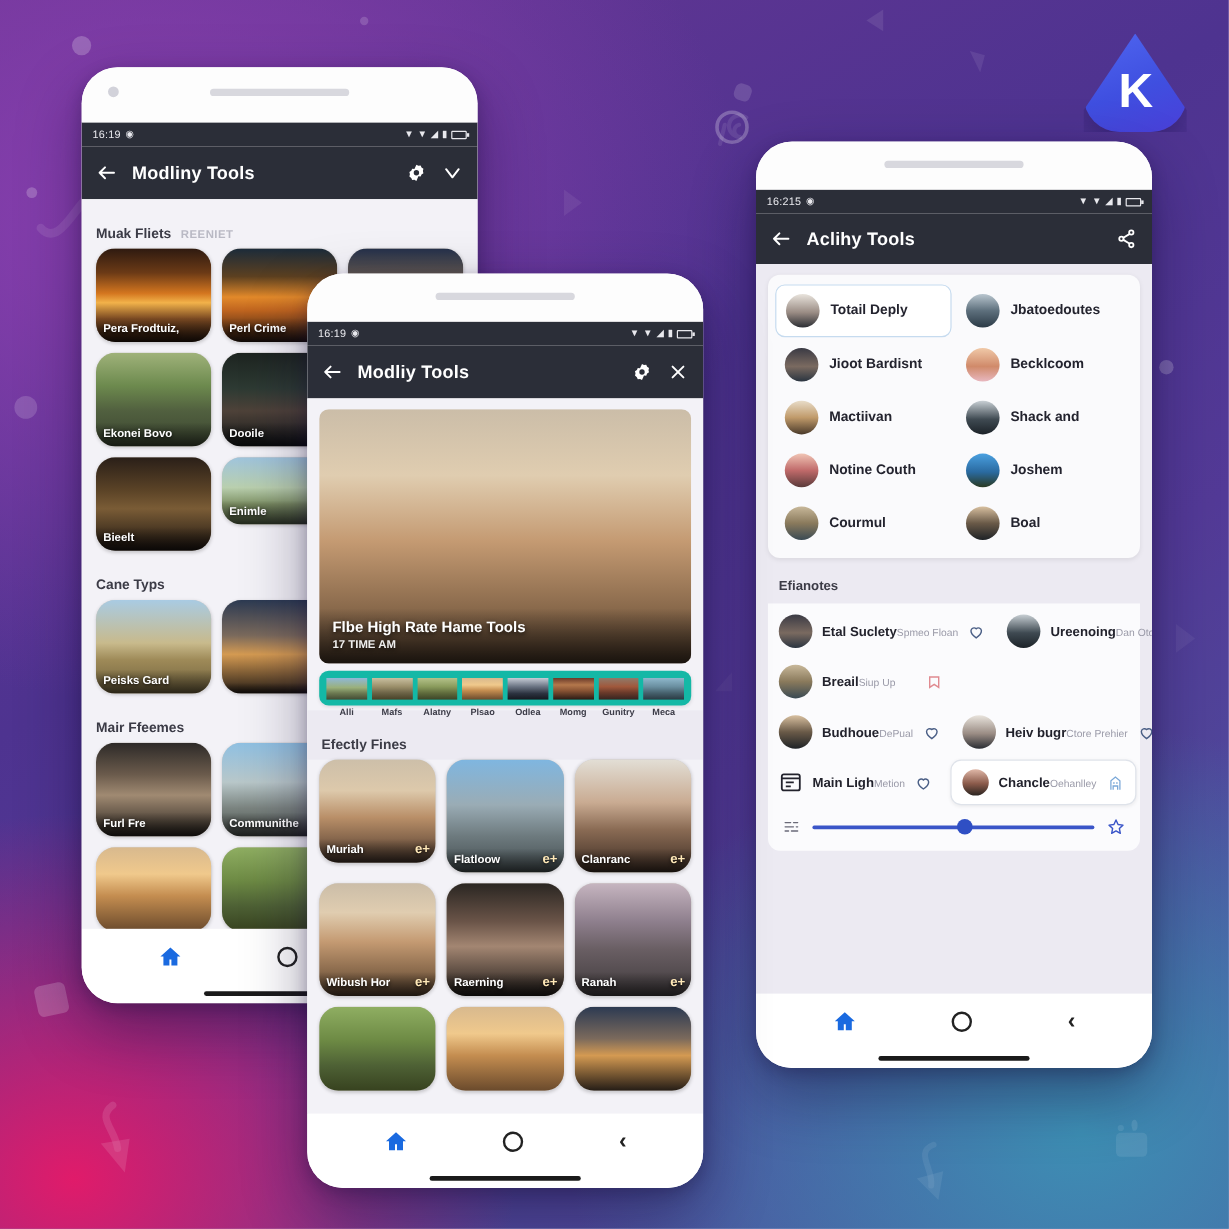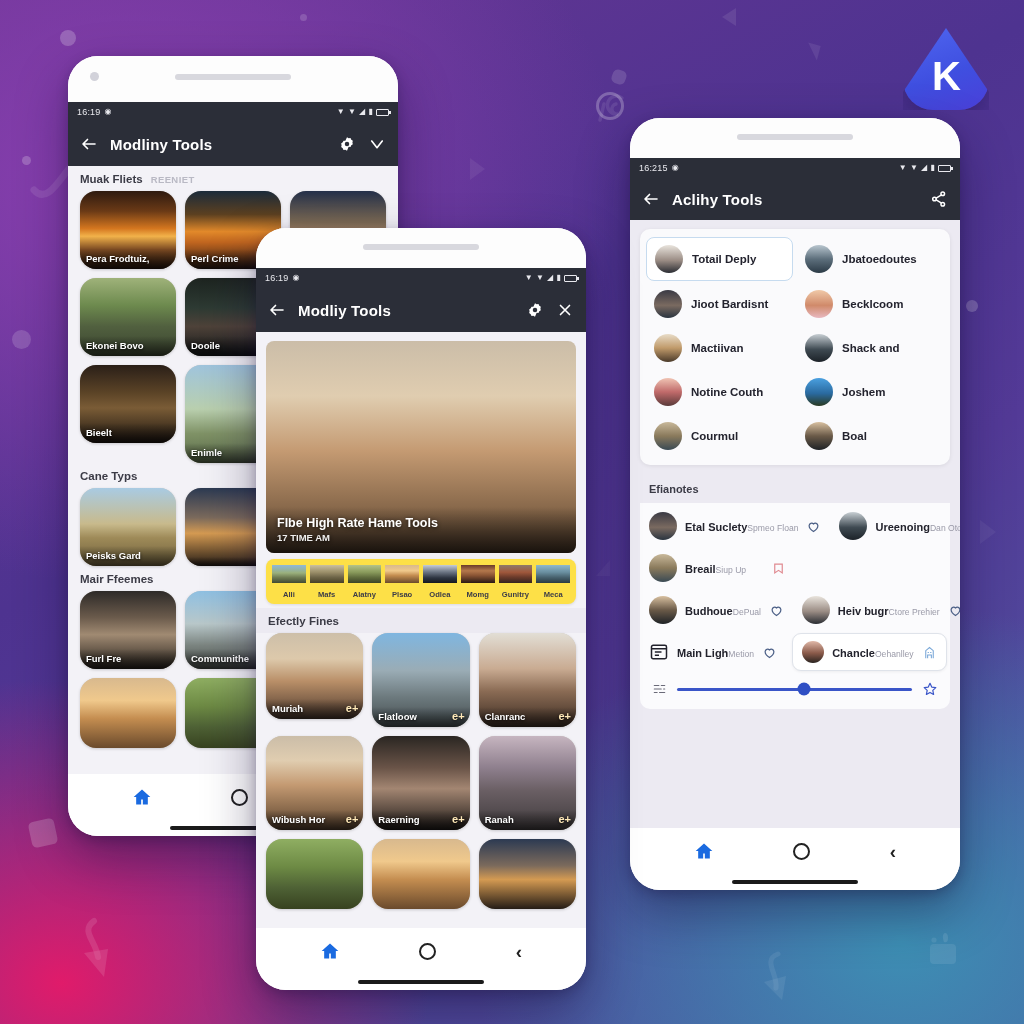--- a/index.html
+++ b/index.html
@@ -90,21 +90,21 @@
   }
   .gesture { height: 16px; flex:0 0 16px; background:#fff; display:flex; align-items:center; justify-content:center;}
   .gesture i { display:block; width: 38%; height:4px; border-radius:2px; background:#1a1a1a; }
   .nav-home { width:20px; height:20px; color:#1a6ae0; }
   .nav-circle { width:17px; height:17px; border:2.2px solid #222; border-radius:50%; }
   .nav-back { color:#222; font-size:19px; font-weight:700; line-height:1; }
 
   
   .sect {
     display:flex; align-items:baseline; gap:8px;
-    padding: 7px 12px 6px; font-size: 11.5px; font-weight:700; color:#3b3b46;
+    padding: 23px 12px 6px; font-size: 11.5px; font-weight:700; color:#3b3b46;
   }
   .sect .sub { font-size: 9.5px; font-weight:600; color:#b9b9c4; letter-spacing:.4px;}
 
   
   .tile-grid { display:grid; gap:9px; padding: 0 12px; }
   .tile {
     position:relative; border-radius: 16px; overflow:hidden;
     background:#cfc9c2; box-shadow:0 1px 3px rgba(0,0,0,.18);
   }
   .tile .cap {
@@ -152,22 +152,22 @@
   .hero { position:relative; margin: 9px 10px 0; border-radius:8px; overflow:hidden; height: 212px; }
   .hero .capwrap {
     position:absolute; left:0; right:0; bottom:0; padding: 9px 11px 10px;
     background: linear-gradient(to top, rgba(0,0,0,.68), rgba(0,0,0,0));
     color:#fff;
   }
   .hero .t1 { font-size: 12.5px; font-weight:700; text-shadow:0 1px 4px rgba(0,0,0,.8); }
   .hero .t2 { font-size: 9.5px; font-weight:700; opacity:.92; margin-top:2px; text-shadow:0 1px 4px rgba(0,0,0,.8);}
 
   .chipstrip {
-    margin: 6px 10px 0; background:#fde047; border-radius:8px;
-    padding: 6px 6px 21px; display:flex; gap:4px; box-shadow:0 1px 3px rgba(0,0,0,.10);
+    margin: 6px 10px 0; background:#14b8a6; border-radius:8px;
+    padding: 6px 6px 5px; display:flex; gap:4px; box-shadow:0 1px 3px rgba(0,0,0,.10);
   }
   .chip { flex:1; text-align:center; }
   .chip .thumb { width:100%; height: 38px; border-radius:3px; overflow:hidden; }
   .chip .lbl { font-size: 7.6px; color:#3c3c48; margin-top:3px; font-weight:600; }
 
   
   .card {
     background:#fafafc; border-radius:10px; margin: 9px 10px 0;
     padding: 8px 6px; box-shadow:0 1px 4px rgba(0,0,0,.08);
   }
@@ -314,21 +314,21 @@
           <span class="cap">Dooile</span>
         </div>
       <div class="tile" style="height:78px;">
           <span class="ph ph-beach"></span>
           <span class="cap"></span>
         </div>
       <div class="tile" style="height:78px;">
           <span class="ph ph-cafe"></span>
           <span class="cap">Bieelt</span>
         </div>
-      <div class="tile" style="height:98px;">
+      <div class="tile" style="height:56px;">
           <span class="ph ph-tower"></span>
           <span class="cap">Enimle</span>
         </div>
       <div class="tile" style="height:78px;">
           <span class="ph ph-street"></span>
           <span class="cap"></span>
         </div>
     </div>
 
     <div class="sect">

